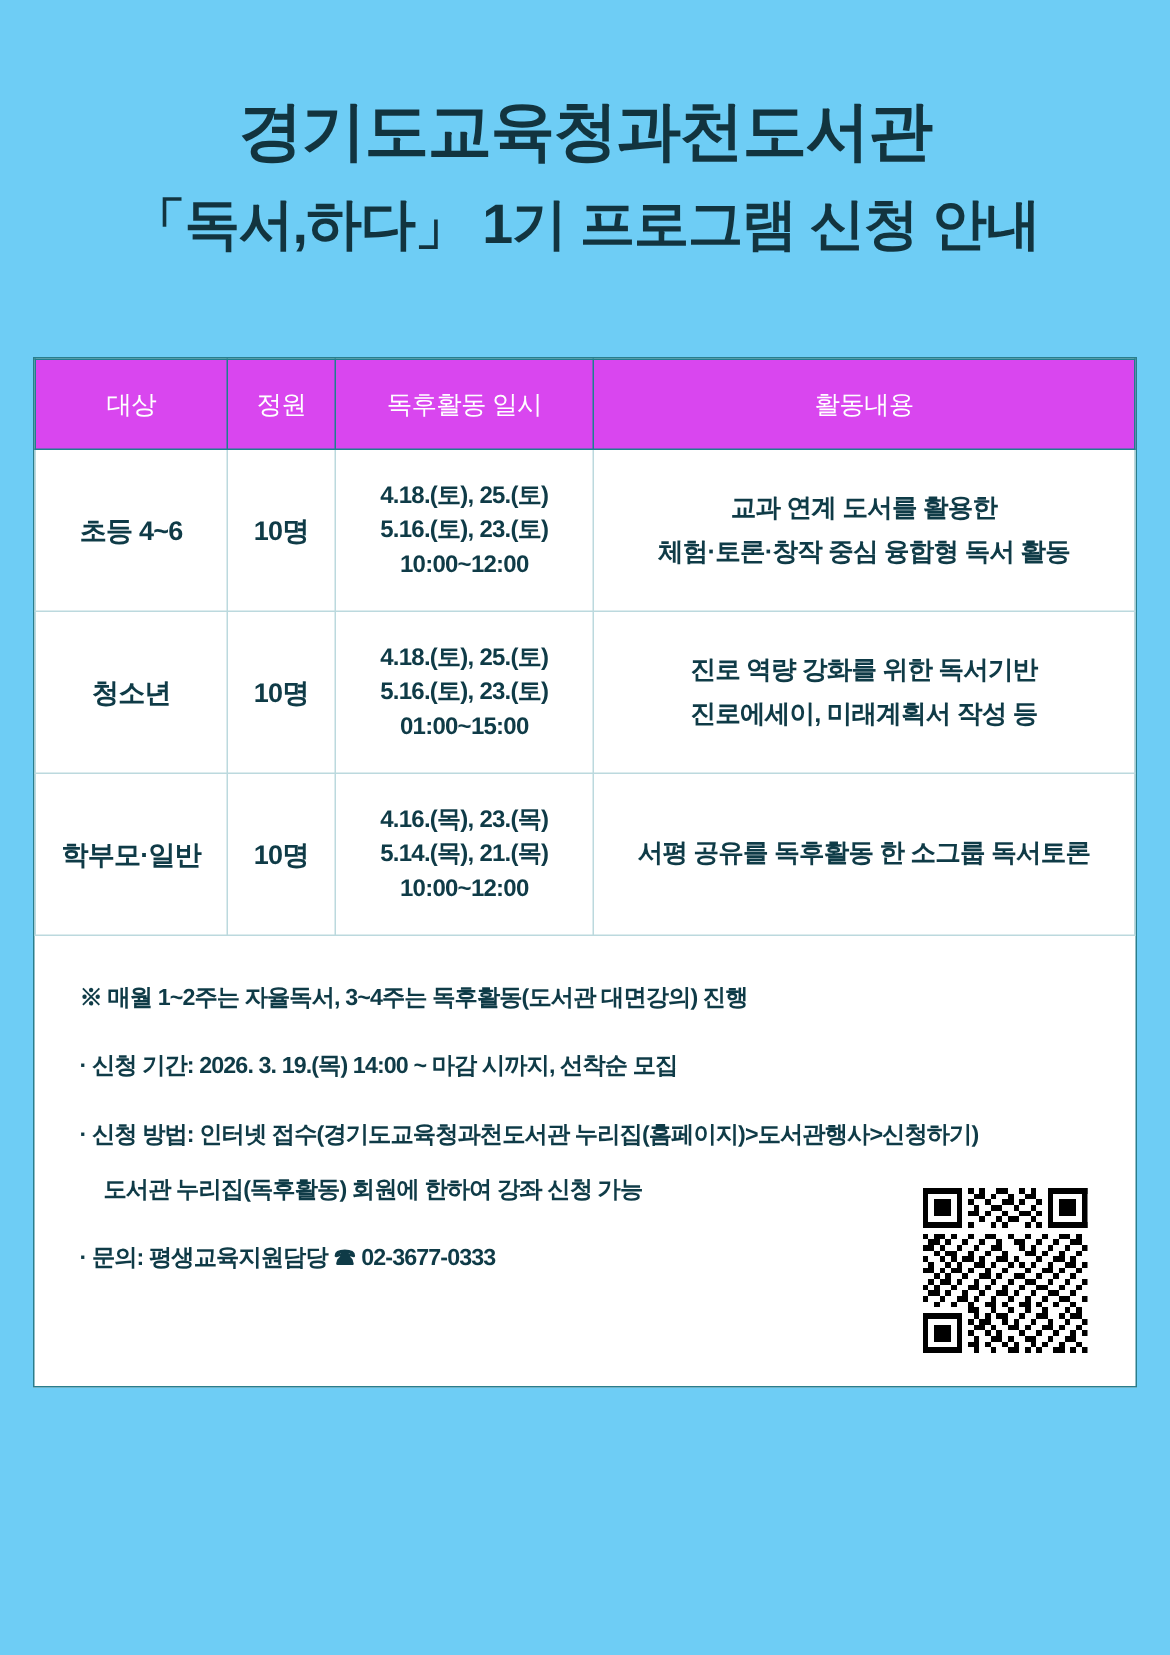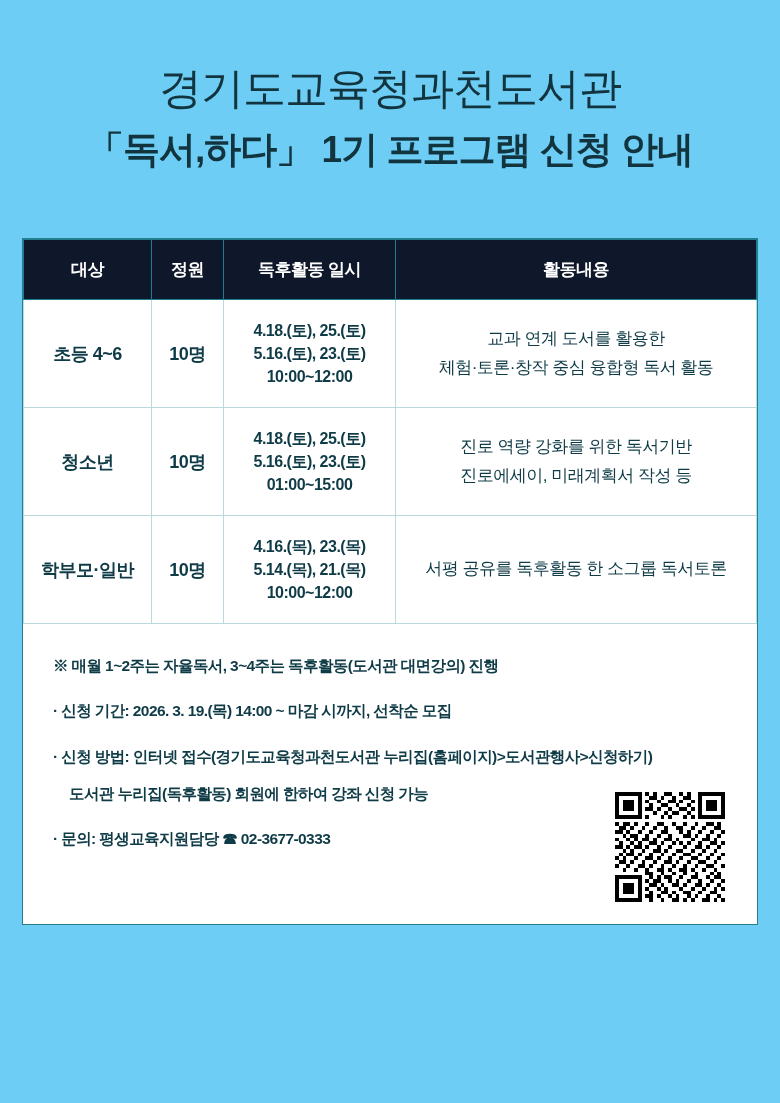--- a/index.html
+++ b/index.html
@@ -19,21 +19,21 @@
     height: 1103px;
     background: #6ecdf5;
     box-sizing: border-box;
   }
   .title-block {
     padding-top: 62px;
     text-align: center;
   }
   .title-main {
     font-size: 43px;
-    font-weight: normal;
+    font-weight: bold;
     color: #12343f;
     letter-spacing: -1px;
     line-height: 1.25;
   }
   .title-sub {
     font-size: 37px;
     font-weight: bold;
     color: #12343f;
     letter-spacing: -1px;
     line-height: 1.3;
@@ -48,24 +48,24 @@
     background: #ffffff;
     border: 1px solid #2a7d8c;
     box-sizing: border-box;
   }
   table.prog {
     width: 100%;
     border-collapse: collapse;
     table-layout: fixed;
   }
   table.prog th {
-    background: #0f172a;
+    background: #d946ef;
     color: #ffffff;
     font-size: 17px;
-    font-weight: bold;
+    font-weight: normal;
     padding: 18px 4px;
     border: 1px solid #1d7f8e;
     letter-spacing: -0.5px;
   }
   table.prog td {
     border: 1px solid #bcd9de;
     color: #0f3b47;
     text-align: center;
     vertical-align: middle;
     padding: 16px 6px;
@@ -85,21 +85,21 @@
     font-weight: bold;
   }
   .cell-date {
     font-size: 16px;
     font-weight: bold;
     line-height: 1.45;
     color: #17505e;
   }
   .cell-desc {
     font-size: 17px;
-    font-weight: normal;
+    font-weight: bold;
     line-height: 1.7;
     color: #0f3b47;
   }
   .row-h { height: 108px; }
   .notes {
     padding: 30px 30px 6px 30px;
     position: relative;
     min-height: 300px;
     box-sizing: border-box;
   }

